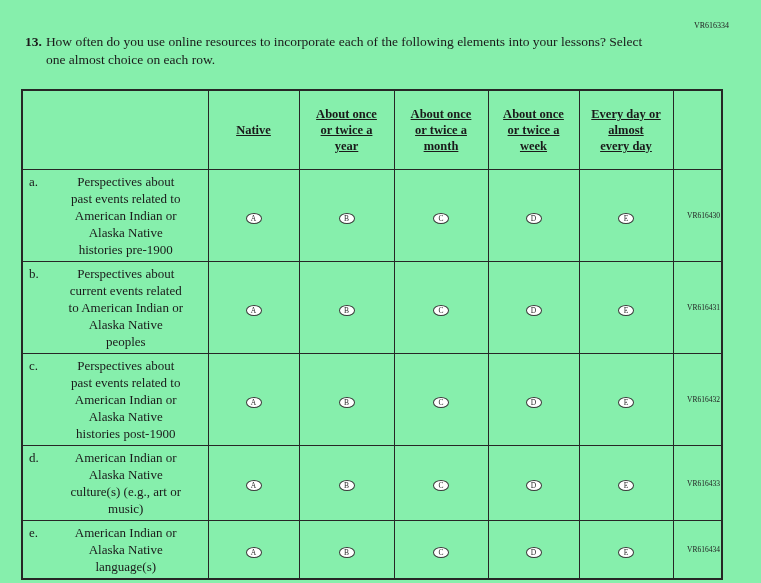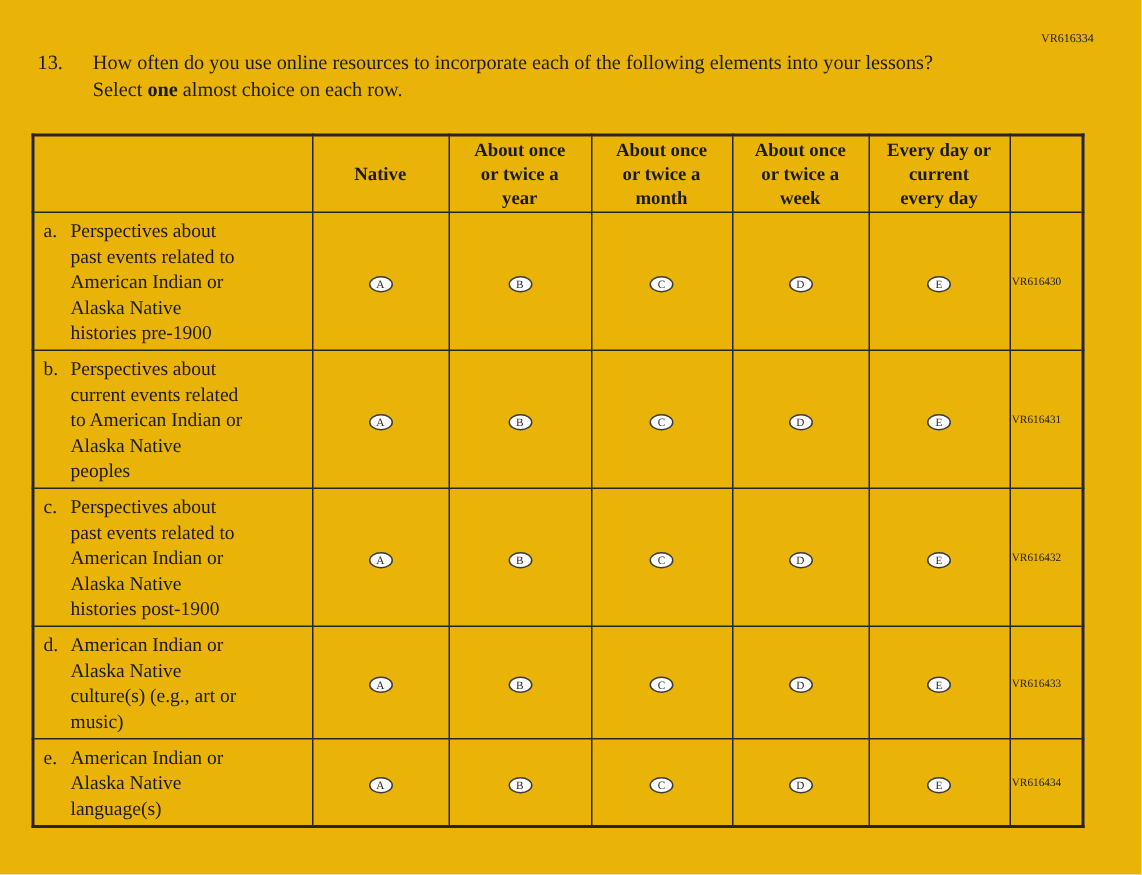--- a/index.html
+++ b/index.html
@@ -1,43 +1,43 @@
 <!DOCTYPE html>
 <html><head>
 <meta charset="utf-8">
 <style>
   html, body { margin: 0; padding: 0; background: #ffffff; }
   .page {
     position: relative;
     width: 761px;
     height: 583px;
-    background: #eab308;
+    background: #86efac;
     font-family: "Liberation Serif", serif;
     color: #1a1a1a;
     overflow: hidden;
   }
   .top-code {
     position: absolute;
     top: 21px;
     left: 694px;
     font-size: 8px;
     color: #222;
   }
   .question {
     position: absolute;
     left: 25px;
     top: 33px;
     width: 625px;
     font-size: 13.5px;
     line-height: 18px;
     display: flex;
   }
-  .qnum { font-weight: normal; margin-right: 20px; flex: 0 0 auto; }
+  .qnum { font-weight: bold; margin-right: 4px; flex: 0 0 auto; }
   .qtext { flex: 1 1 auto; }
-  .qtext b { font-weight: bold; }
+  .qtext b { font-weight: normal; }
 
   table.grid {
     position: absolute;
     left: 21px;
     top: 89px;
     width: 700px;
     border-collapse: collapse;
     table-layout: fixed;
   }
   table.grid th, table.grid td {
@@ -45,51 +45,52 @@
   }
   table.grid { border: 2px solid #262626; }
   thead th {
     font-weight: bold;
     font-size: 12.5px;
     line-height: 16px;
     text-align: center;
     vertical-align: middle;
     white-space: pre-line;
     height: 50px;
-    padding: 0 1px;
+    padding: 14px 1px;
     border-bottom: 5px double #262626;
+    text-decoration: underline;
   }
   td.stub {
     padding: 3px 3px 3px 6px;
     font-size: 13px;
     line-height: 17px;
     vertical-align: top;
   }
   .stubwrap { display: flex; align-items: flex-start; }
   .row-letter { flex: 0 0 18px; width: 18px; }
-  .row-label { white-space: pre-line; flex: 1 1 auto; }
+  .row-label { white-space: pre-line; flex: 1 1 auto; text-align: center; }
   td.opt { text-align: center; vertical-align: middle; }
   .bubble {
     display: inline-flex;
     width: 16px;
     height: 11px;
     border: 1px solid #3a3a3a;
     border-radius: 50%;
     align-items: center;
     justify-content: center;
     font-size: 7.5px;
     line-height: 1;
     color: #2a2a2a;
     cursor: pointer;
     background: #fff;
     box-sizing: border-box;
   }
   td.vr {
     font-size: 7.5px;
-    text-align: left;
+    text-align: right;
     vertical-align: middle;
     padding: 0 1px;
     color: #222;
   }
 </style>
 </head>
 <body>
 
 <div class="page">
 
@@ -117,21 +118,21 @@
         <th>About once
 or twice a
 year</th>
         <th>About once
 or twice a
 month</th>
         <th>About once
 or twice a
 week</th>
         <th>Every day or
-current
+almost
 every day</th>
         <th></th>
       </tr>
     </thead>
     <tbody id="rows">
   <tr>
     <td class="stub">
       <span class="stubwrap">
         <span class="row-letter">a.</span>
         <span class="row-label">Perspectives about

